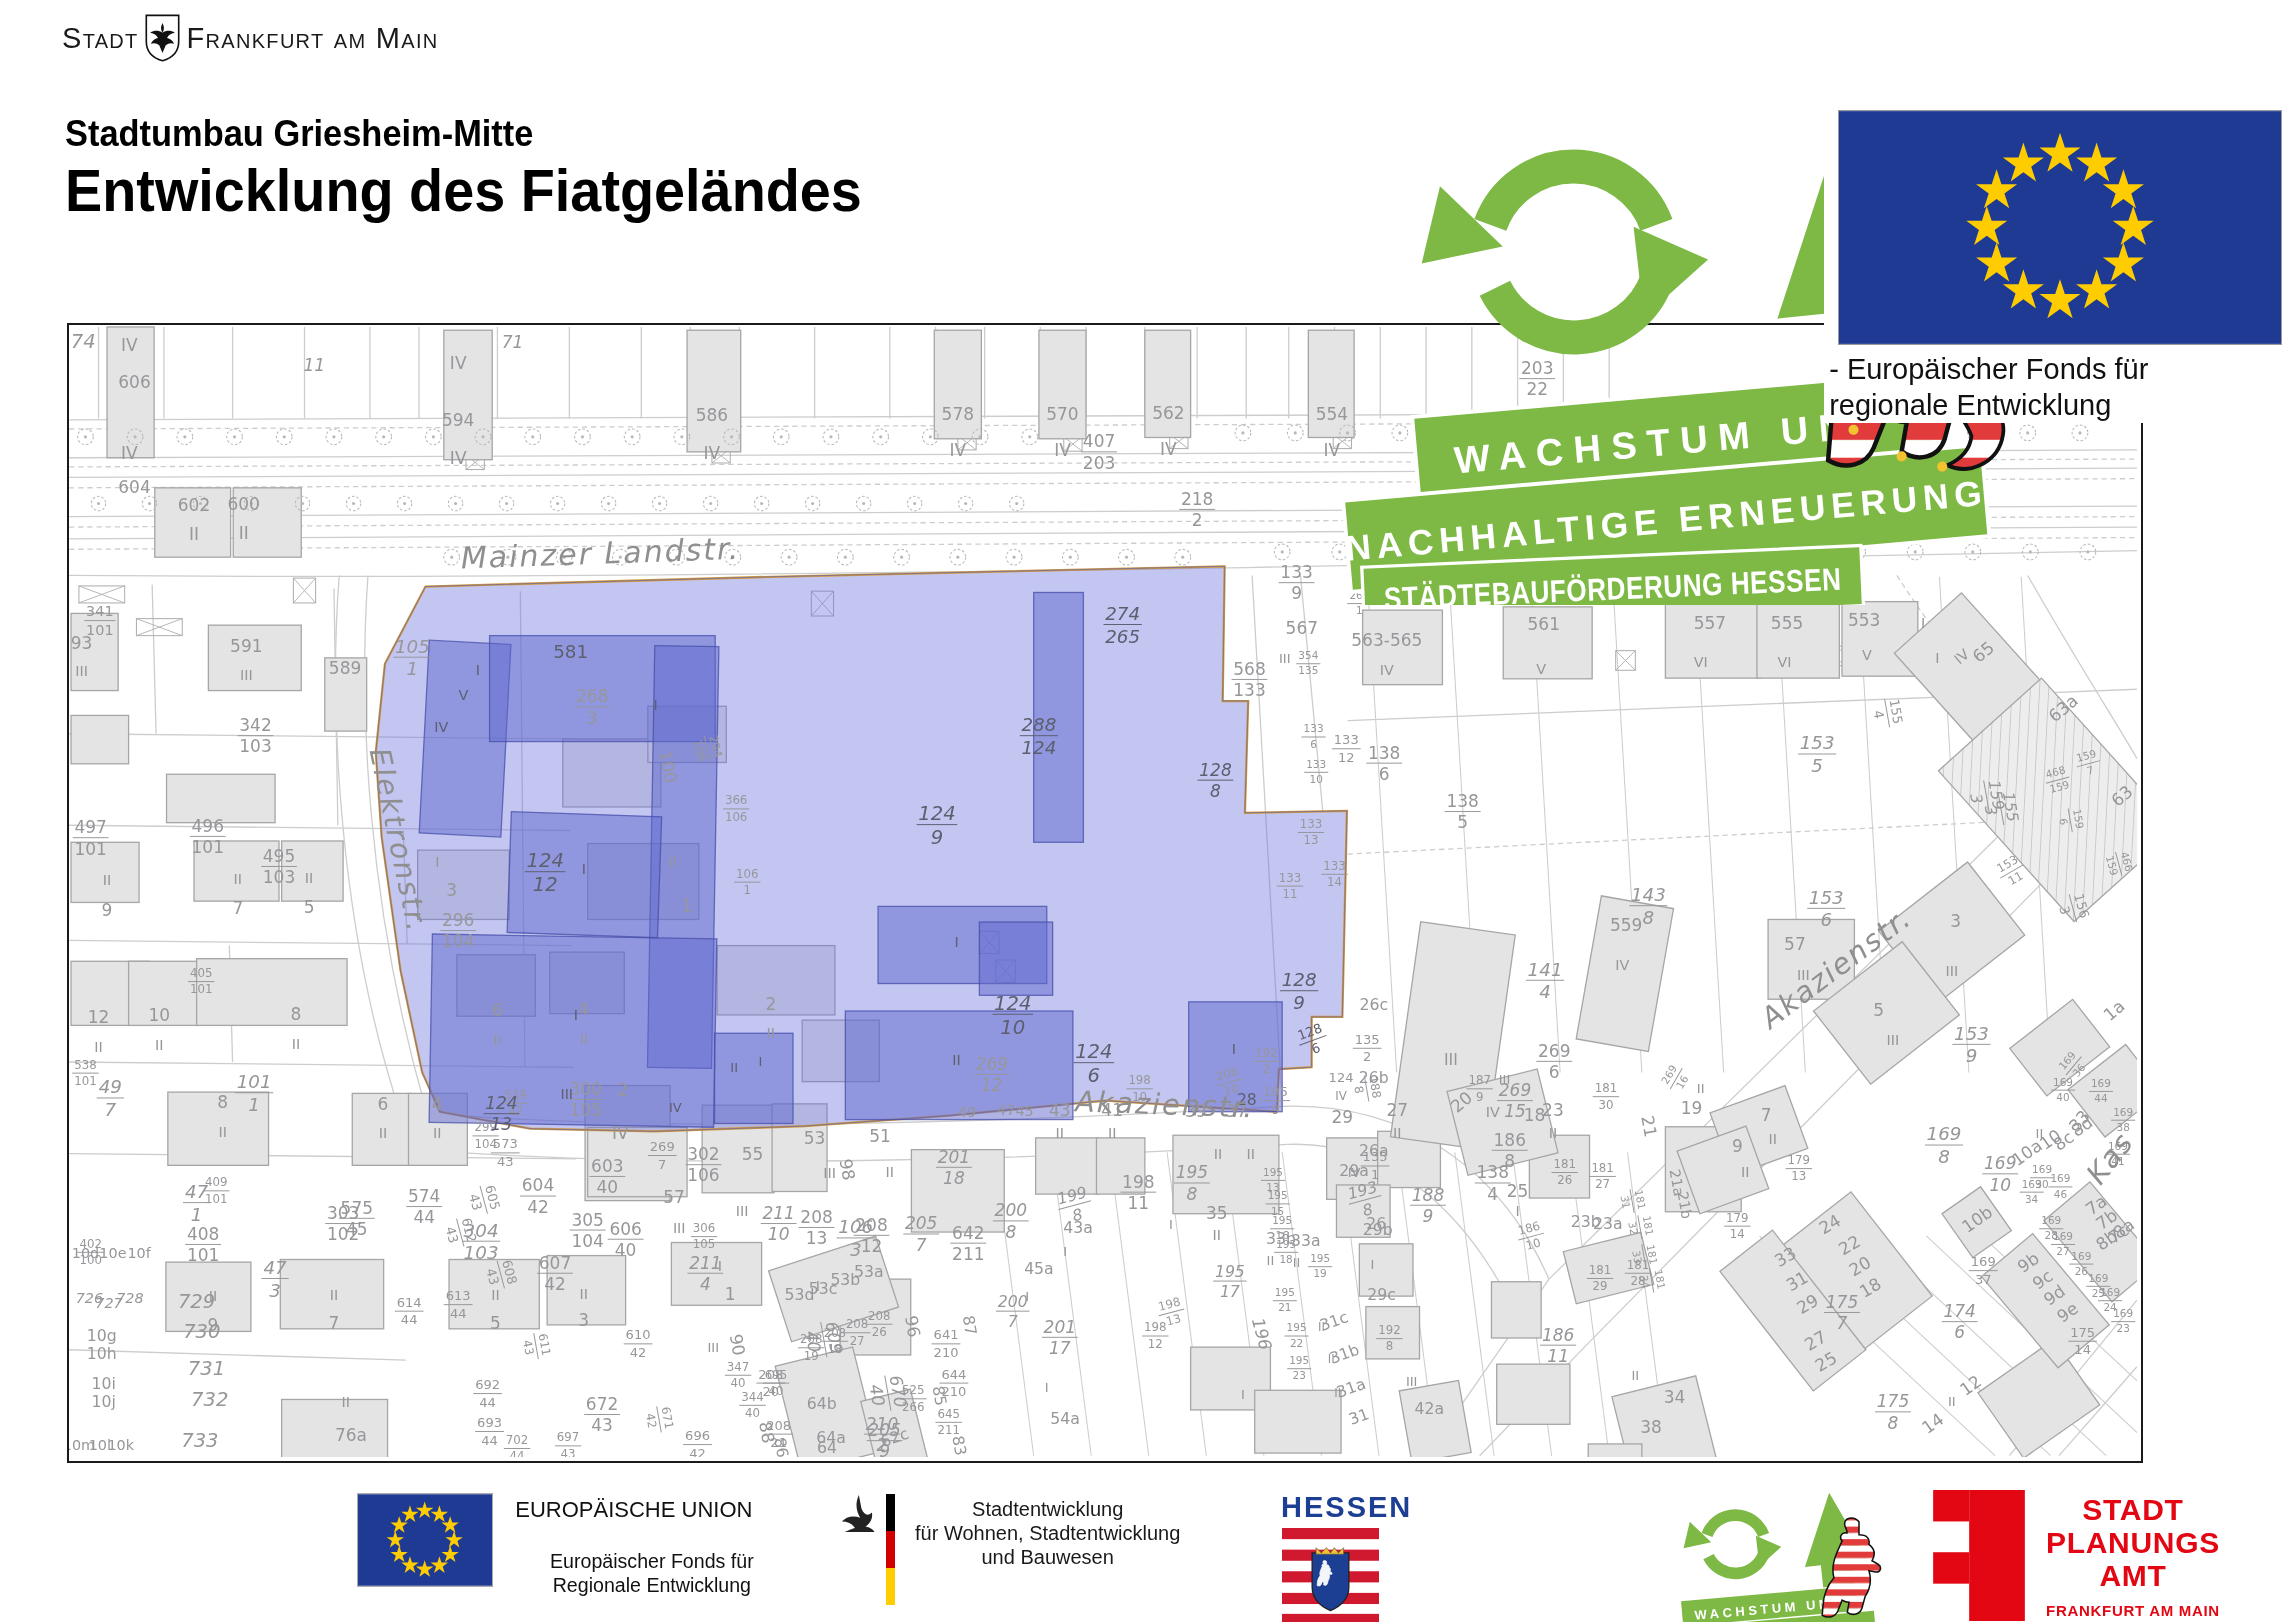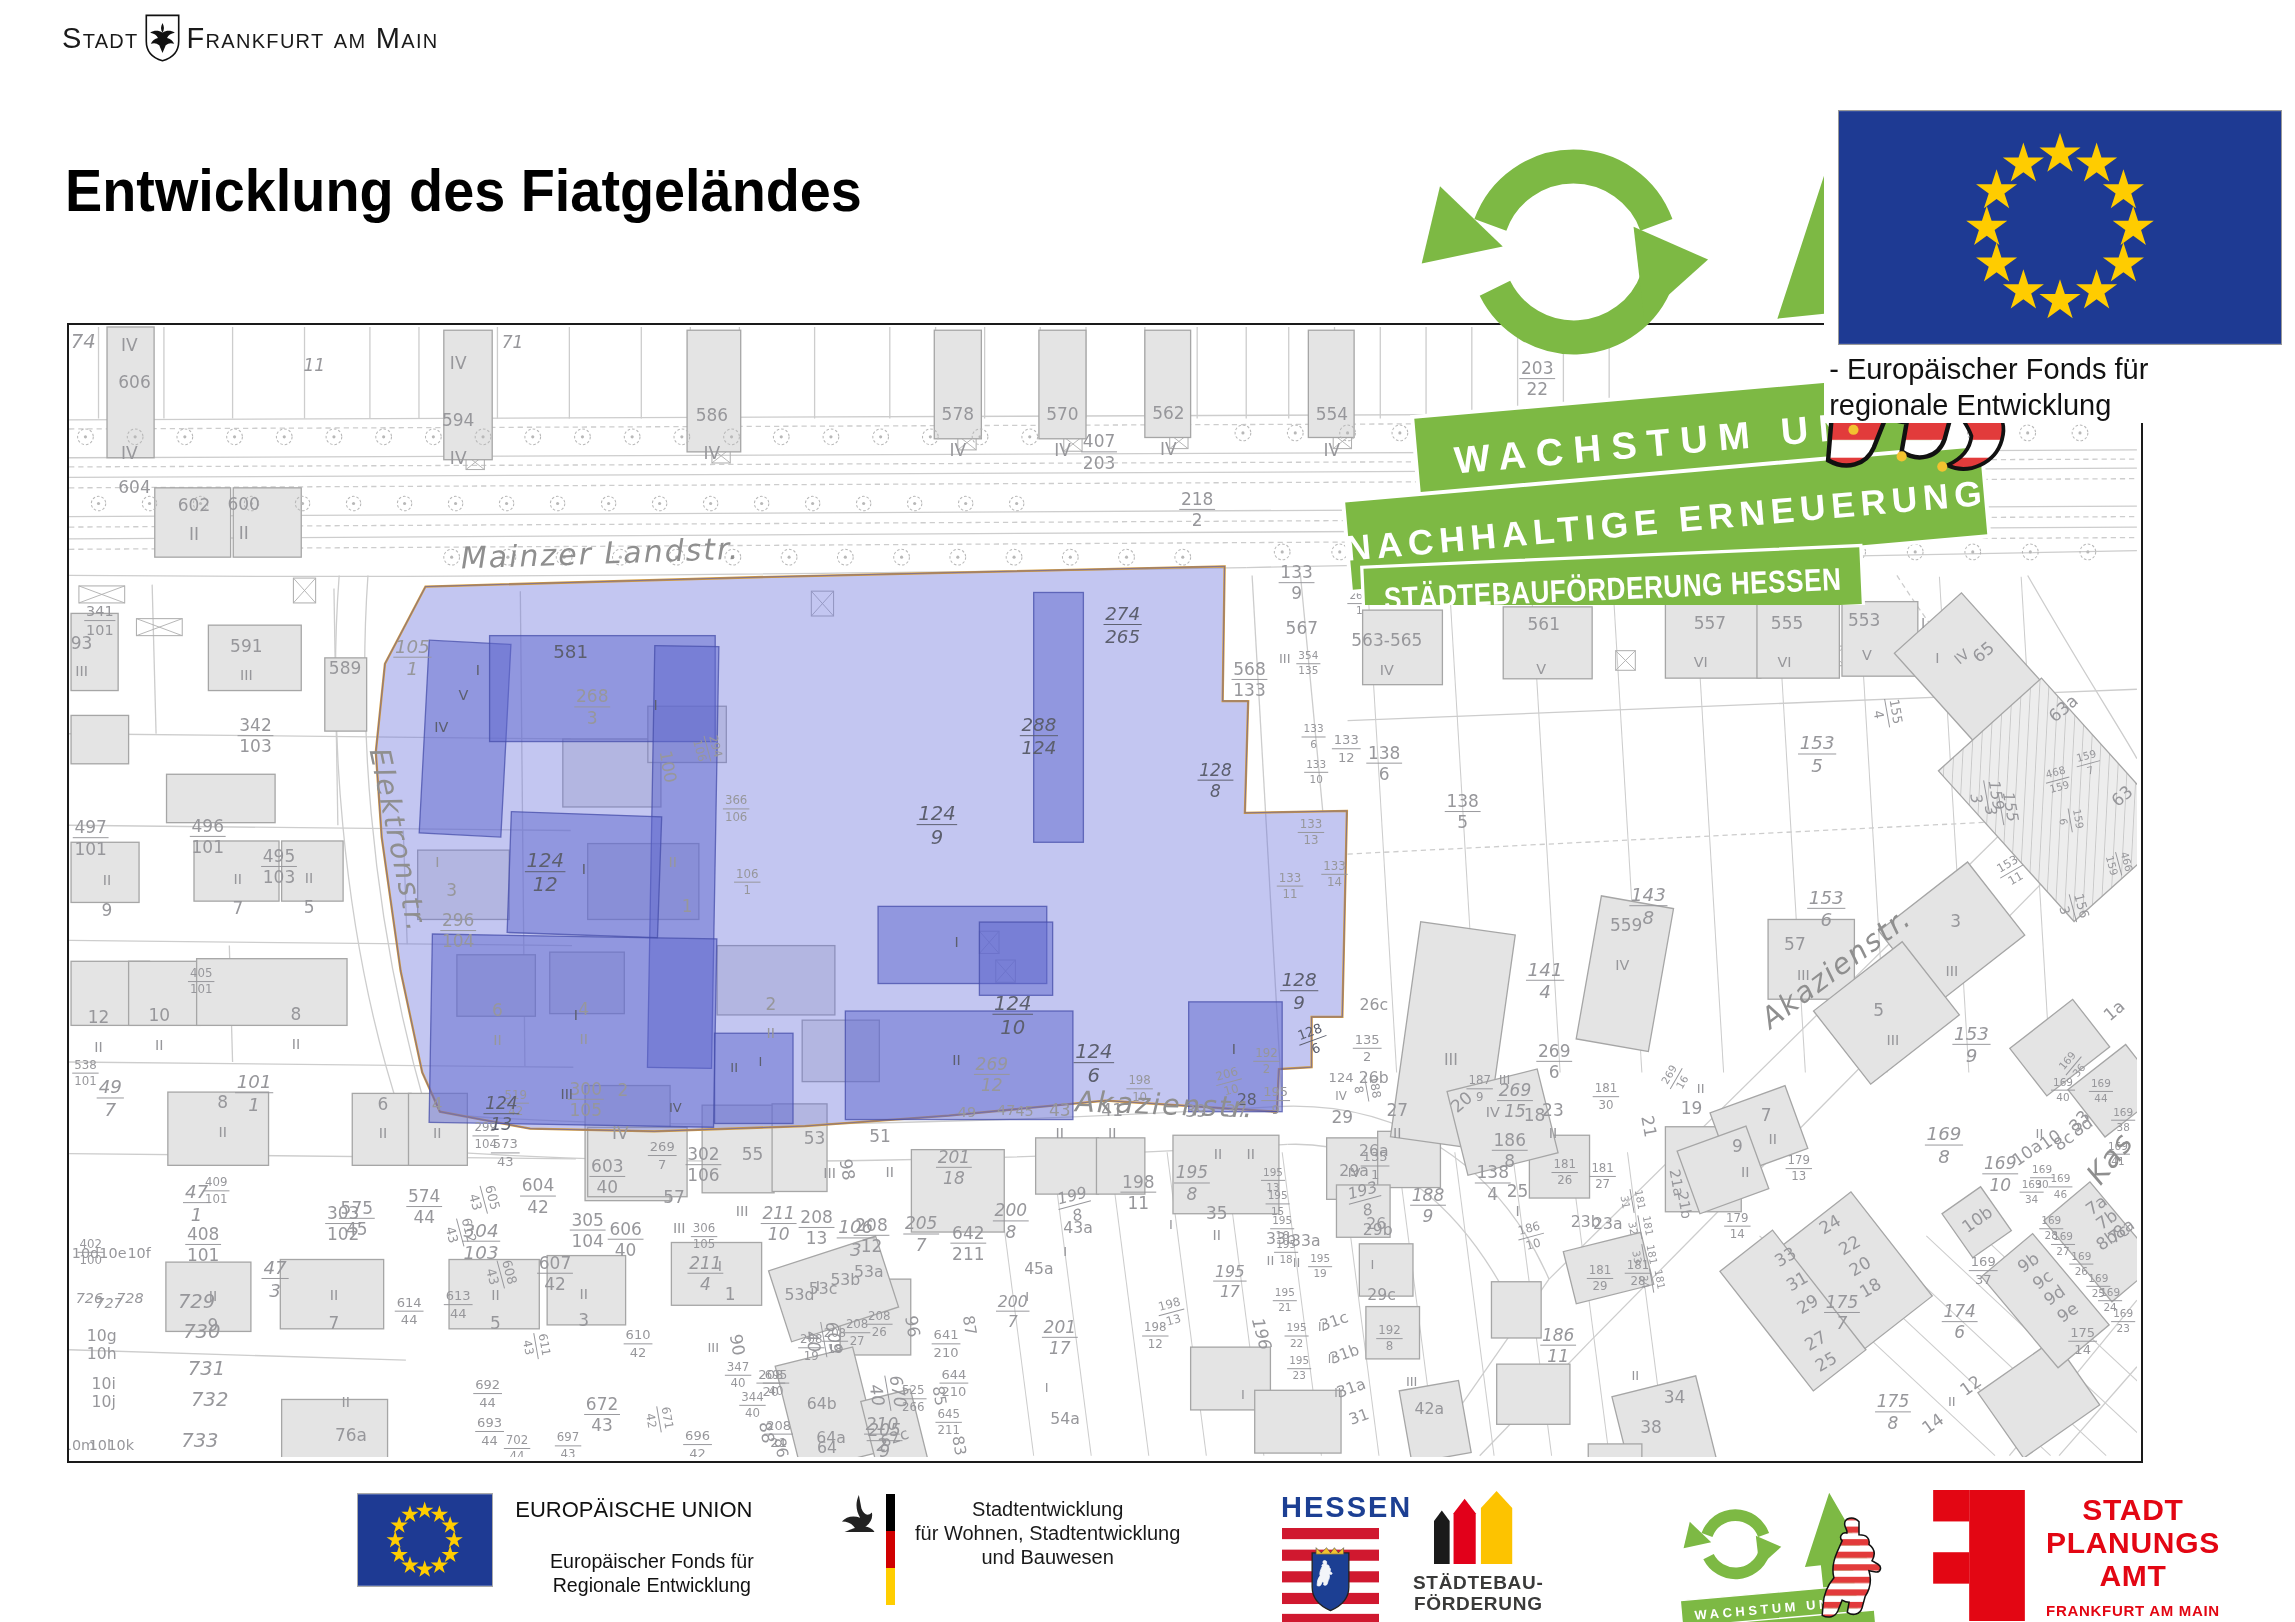--- a/index.html
+++ b/index.html
@@ -39,20 +39,21 @@
 
   <div class="abs" id="city-logo">
     <span class="sc">Stadt</span>
     <svg width="35" height="48" viewBox="0 0 54 74">
       <path d="M2,2 h50 v40 c0,20 -14,27 -25,30 c-11,-3 -25,-10 -25,-30 z" fill="#fff" stroke="#111" stroke-width="2.5"></path>
       <path d="M27,14 c-3,6 -3,10 0,15 c-6,-4 -13,-4 -19,0 c6,1 10,4 12,8 c-5,1 -9,4 -11,9 c5,-2 9,-1 13,2 l5,12 l5,-12 c4,-3 8,-4 13,-2 c-2,-5 -6,-8 -11,-9 c2,-4 6,-7 12,-8 c-6,-4 -13,-4 -19,0 c3,-5 3,-9 0,-15 z" fill="#111"></path>
     </svg>
     <span class="sc">Frankfurt am Main</span>
   </div>
 
+  <div class="abs" id="subtitle"><span class="cond">Stadtumbau Griesheim-Mitte</span></div>
   <div class="abs" id="main-title"><span class="cond">Entwicklung des Fiatgeländes</span></div>
 
   <svg class="abs" id="green-logo-top" viewBox="0 0 1040 790">
     <defs>
       <pattern id="lionstr" width="14" height="58" patternUnits="userSpaceOnUse">
         <rect width="14" height="30" fill="#e23b3b"></rect>
           <rect y="30" width="14" height="28" fill="#ffffff"></rect>
       </pattern>
     </defs>
     <g>
@@ -2299,32 +2300,20 @@
           <rect y="131" width="148" height="17" fill="#d0182f"></rect>
         </g>
         <path d="M46,38 h56 v52 c0,20 -14,30 -28,36 c-14,-6 -28,-16 -28,-36 z" fill="#1c3f93" stroke="#222" stroke-width="2"></path>
         <path d="M52,30 l8,8 8,-8 6,8 6,-8 6,8 8,-8 v10 h-42 z" fill="#f2c230" stroke="#555" stroke-width="1"></path>
         <g transform="translate(58,48) scale(0.085)" opacity="0.95">
           <path d="M118,36 c-26,-30 -70,-18 -66,14 c2,16 14,24 10,38 c-24,-6 -38,18 -22,36 l-24,54 c-18,42 -24,78 -14,116 c-30,36 -48,80 -50,126 l-4,48 c28,16 60,8 72,-20 l20,-50 c10,6 20,10 32,10 l-8,46 c26,18 58,10 68,-20 l14,-52 c24,-36 30,-80 18,-120 l32,6 c22,2 30,-24 10,-36 l-28,-16 c18,-30 12,-56 -14,-76 c6,-26 -10,-44 -46,-44 z" fill="#fff" stroke="#fff" stroke-width="14"></path>
         </g>
       </svg>
     </div>
 
-    <div class="flogo" style="left:1413px;top:14.4px;">
-      <svg width="88" height="73" viewBox="0 0 135 112">
-        <path d="M0,46 l12,-16 12,16 v66 h-24 z" fill="#1a1a1a"></path>
-        <path d="M30,34 l17,-22 17,22 v78 h-34 z" fill="#e2001a"></path>
-        <path d="M72,26 l24,-26 24,26 v86 h-48 z" fill="#fdc300"></path>
-      </svg>
-      <div class="stb-title" style="margin-top:5.2px;">
-        <div>STÄDTEBAU-</div>
-        <div>FÖRDERUNG</div>
-      </div>
-      
-    </div>
 
     <div class="flogo" style="left:1655px;top:10.5px;width:232px;height:177px;">
       <svg width="232" height="177" viewBox="0 0 1040 790">
         <g>
           <path d="M487,209 A135,135 0 0 0 233,209" stroke="#7db944" stroke-width="52" fill="none"></path>
           <polygon points="156,150 128,268 252,242" fill="#7db944"></polygon>
           <path d="M240,306 A135,135 0 0 0 488,292" stroke="#7db944" stroke-width="52" fill="none"></path>
           <polygon points="452,212 566,262 468,350" fill="#7db944"></polygon>
         </g>
         <g transform="rotate(-6 805 250)">

